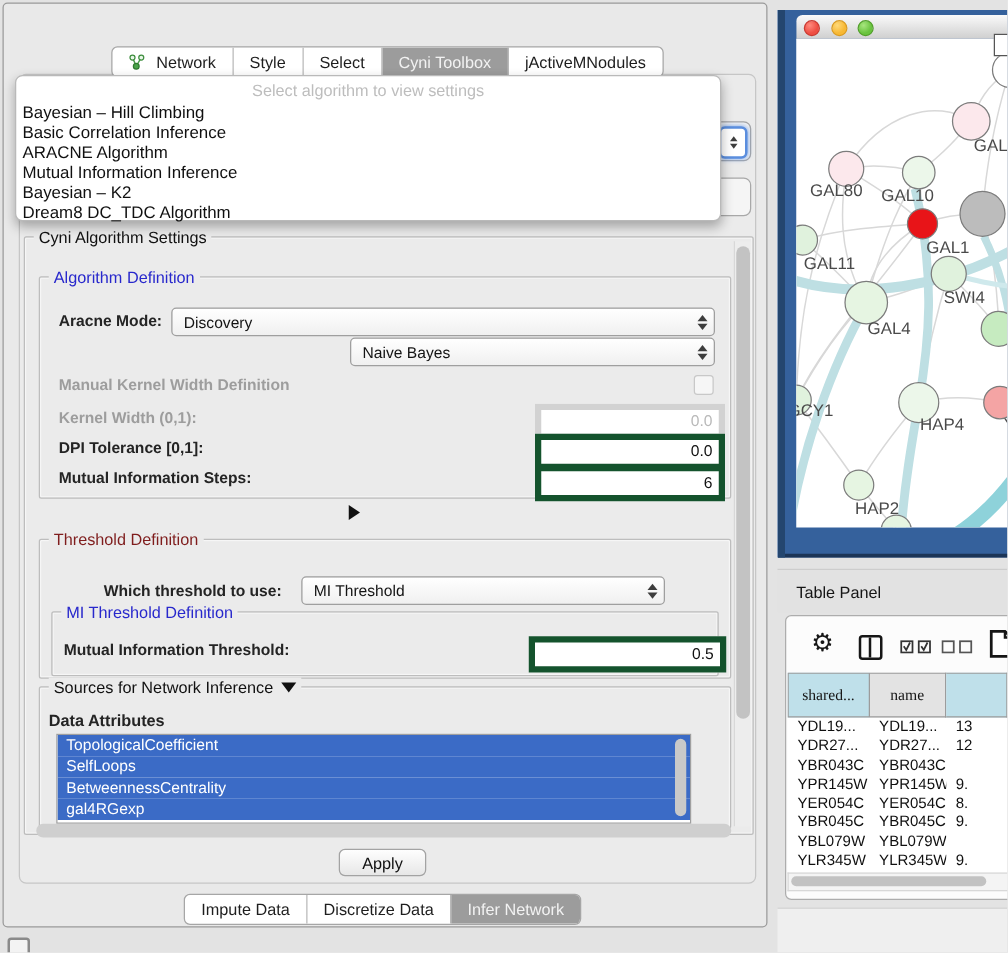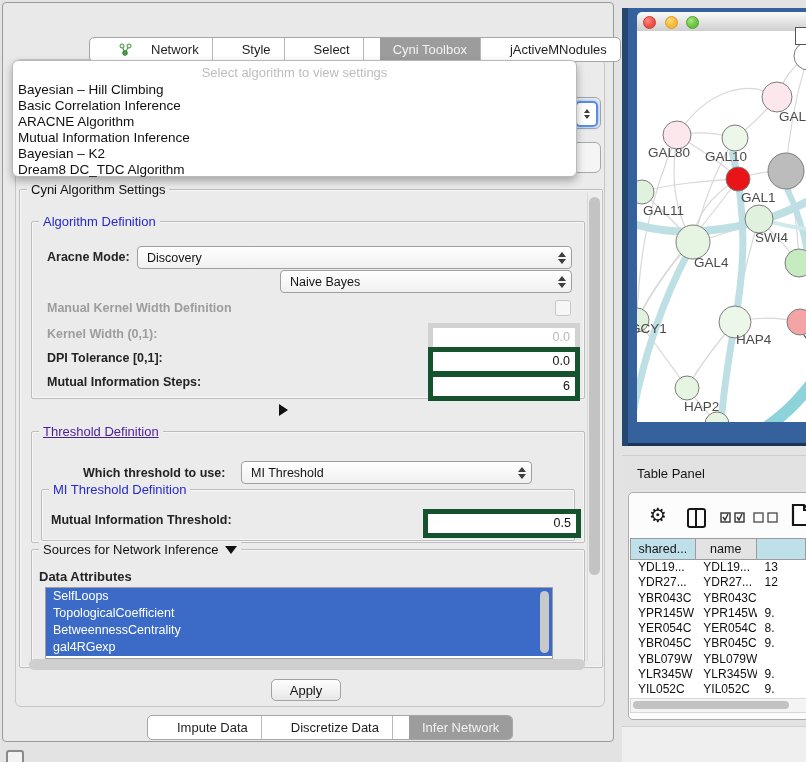--- a/index.html
+++ b/index.html
@@ -10,35 +10,35 @@
   
   .cp-window{left:2px;top:2px;width:610px;height:738px;background:#e9e9e9;border:1px solid #9a9a9a;border-radius:4px;}
   .titlebar{left:0;top:0;right:0;height:27px;background:linear-gradient(#f9f9f9,#d5d5d5);border-bottom:1px solid #aaa;border-radius:4px 4px 0 0;}
   .titlebar .t{position:absolute;left:10px;top:6px;font-size:13px;color:#1d1d1d;}
   .win-ic{position:absolute;top:5px;font-size:13px;color:#333;cursor:default;}
   .content-panel{left:8px;top:33px;width:594px;height:672px;background:#e9e9e9;}
   .tabpane{left:12px;top:56px;width:588px;height:646px;background:#ebebeb;border:1px solid #c6c6c6;border-radius:6px;}
 
   
   .segctl{display:flex;height:23px;background:#fff;border:1px solid #a6a6a6;border-radius:5px;overflow:hidden;}
-  .seg{padding:0 13px;display:flex;align-items:center;gap:19px;font-size:13px;color:#1e1e1e;border-right:1px solid #b9b9b9;white-space:nowrap;margin-left:16px;}
+  .seg{padding:0 13px;display:flex;align-items:center;gap:9px;font-size:13px;color:#1e1e1e;border-right:1px solid #b9b9b9;white-space:nowrap;}
   .seg:last-child{border-right:none;}
   .seg.sel{background:#9c9c9c;color:#f2f2f2;}
 
   
   .popup{left:9px;top:57px;width:563px;height:115px;background:#fff;border:1px solid #b9b9b9;border-radius:6px;box-shadow:0 4px 9px rgba(0,0,0,.3);z-index:50;}
   .popup .prompt{position:absolute;left:0;right:0;top:4px;text-align:center;font-size:13px;color:#bdbdbd;}
   .popup .item{position:absolute;left:5px;right:5px;height:16px;font-size:13.5px;color:#101010;line-height:16px;white-space:nowrap;}
   .popup .item.hl{font-weight:normal;}
 
   
   .gb{border:1px solid #bdbdbd;border-radius:2px;box-shadow:inset 0 0 0 1px rgba(255,255,255,.55);}
   .gb-title{position:absolute;top:-8px;left:7px;background:#ebebeb;padding:0 4px;font-size:13px;color:#111;white-space:nowrap;}
   .gb-title.blue{color:#2828cc;}
-  .gb-title.green{color:#4c1d95;text-decoration:underline;}
+  .gb-title.green{color:#7f1d1d;}
 
   .lbl{font-size:12.5px;font-weight:bold;color:#242424;white-space:nowrap;}
   .lbl.dis{color:#9d9d9d;}
 
   .combo{position:absolute;height:21px;background:linear-gradient(#ffffff,#f0f0f0);border:1px solid #9f9f9f;border-radius:4px;display:flex;align-items:center;}
   .combo .ct{flex:1;padding-left:9px;font-size:12.5px;color:#141414;white-space:nowrap;overflow:hidden;}
   .stepper{width:18px;display:flex;flex-direction:column;align-items:center;justify-content:center;gap:2px;}
   .tri-up{width:0;height:0;border-left:4px solid transparent;border-right:4px solid transparent;border-bottom:5px solid #3d3d3d;}
   .tri-dn{width:0;height:0;border-left:4px solid transparent;border-right:4px solid transparent;border-top:5px solid #3d3d3d;}
 
@@ -61,21 +61,21 @@
   .light{position:absolute;top:4px;width:11px;height:11px;border-radius:50%;}
   .net-canvas{left:637px;top:31px;width:169px;height:391px;background:#fff;overflow:hidden;}
   .overview-box{left:795px;top:27px;width:11px;height:16px;background:#fff;border:1px solid #555;z-index:30;}
 
   
   .tp-bar{left:622px;top:455px;width:184px;height:34px;background:#e2e2e2;border-top:1px solid #cdcdcd;}
   .tp-bar .t{position:absolute;left:15px;top:10px;font-size:13px;color:#161616;}
   .tp-box{left:628px;top:492px;width:190px;height:226px;background:#fcfcfc;border:1px solid #adadad;border-radius:5px 0 0 5px;}
   .tb-icon{position:absolute;cursor:default;}
   .thead{display:flex;}
-  .th{height:22px;border:1px solid #9c9c9c;border-left:none;font-size:12.5px;color:#141414;display:flex;align-items:center;justify-content:center;box-sizing:border-box;}
+  .th{height:36px;border:1px solid #9c9c9c;border-left:none;font-size:12.5px;color:#141414;display:flex;align-items:center;justify-content:center;box-sizing:border-box;font-family:Liberation Serif, serif;}
   .th:first-child{border-left:1px solid #9c9c9c;}
   .tr{display:flex;height:15.3px;}
   .td{font-size:12px;color:#101010;padding-left:8px;line-height:15.3px;white-space:nowrap;overflow:hidden;box-sizing:border-box;}
   .bottom-strip{left:622px;top:726px;width:184px;height:36px;background:#efefef;border-top:1px solid #cfcfcf;}
   .corner-ic{left:6px;top:750px;width:14px;height:12px;border:2px solid #8a8a8a;border-radius:3px;background:#f3f3f3;}
 </style>
 </head>
 <body>
 
 <div id="root">
@@ -195,22 +195,22 @@
 
     <div class="abs gb" style="left:28px;top:546px;width:552px;height:112px;">
       <span class="gb-title" style="display:flex;align-items:center;gap:6px;">
         <span>Sources for Network Inference</span>
         <span style="width:0;height:0;border-left:6px solid transparent;border-right:6px solid transparent;border-top:8px solid #111;"></span>
       </span>
     </div>
     <span class="abs lbl" style="left:36px;top:566px;font-size:13px;">Data Attributes</span>
     <div class="listbox" style="left:42px;top:584px;width:506px;height:70px;">
       <div id="attr-items">
+          <div class="listrow">TopologicalCoefficient</div>
           <div class="listrow">SelfLoops</div>
-          <div class="listrow">TopologicalCoefficient</div>
           <div class="listrow">BetweennessCentrality</div>
           <div class="listrow">gal4RGexp</div>
         </div>
       <div class="vthumb" style="right:3px;top:3px;width:9px;height:62px;background:#c9c9c9;"></div>
     </div>
 
     <div class="abs hthumb" style="left:26px;top:656px;width:556px;height:11px;"></div>
 
     <button class="btn" style="left:268px;top:676px;width:70px;">Apply</button>
 

